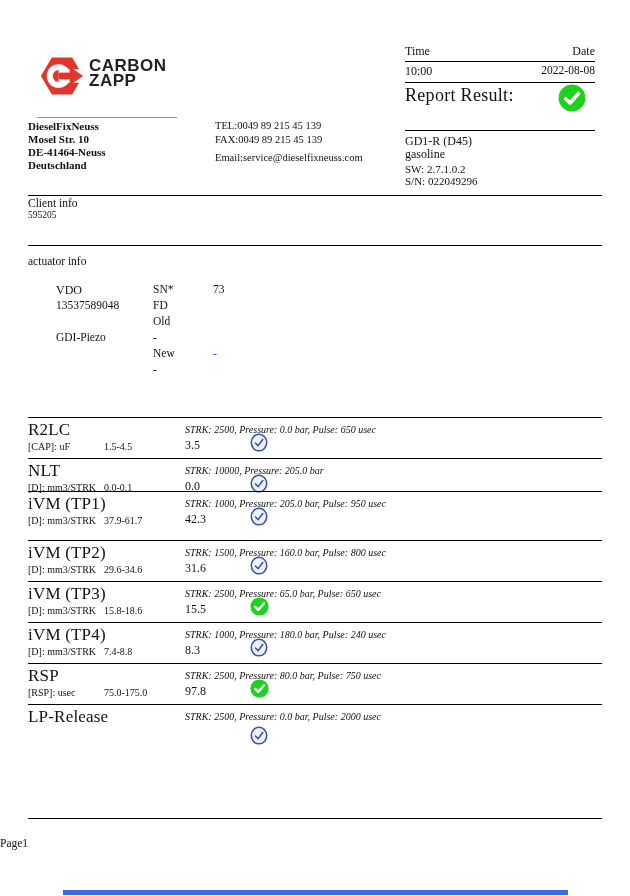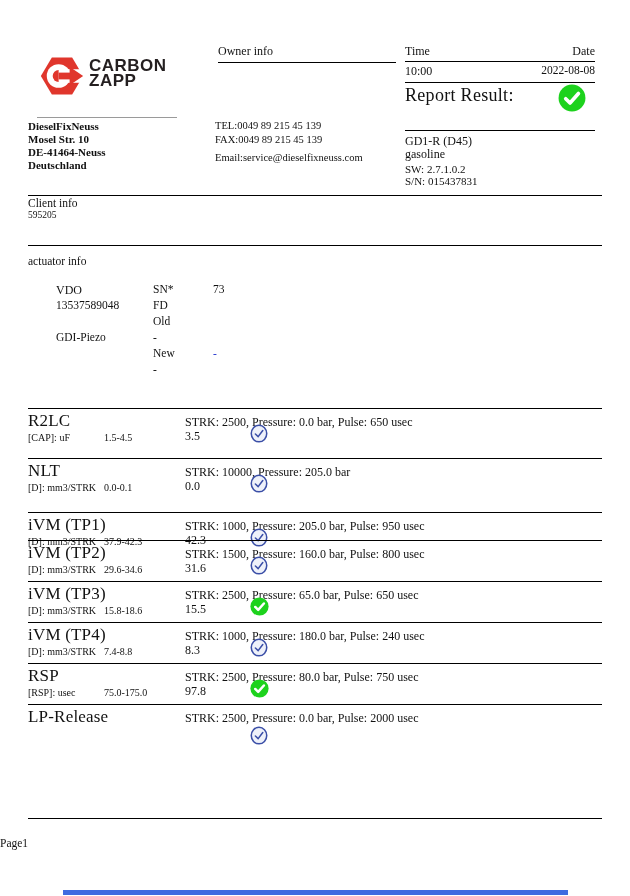--- a/index.html
+++ b/index.html
@@ -39,21 +39,21 @@
 
   .lbl{font-size:11.5px;}
   .small-val{font-size:9.5px;}
 
   
   .act{font-size:11.5px;margin-left:28px;}
 
   
   .trow{position:absolute;left:28px;width:574px;height:41px;border-top:1px solid #000;}
   .trow-title{position:absolute;left:0;top:2px;font-size:17px;letter-spacing:0.2px;}
-  .trow-cond{position:absolute;left:157px;top:6px;font-size:12px;}
+  .trow-cond{position:absolute;left:157px;top:6px;font-size:10px;font-style:italic;}
   .trow-param{position:absolute;left:0;top:23px;font-size:10px;}
   .trow-range{position:absolute;left:76px;top:23px;font-size:10px;}
   .trow-value{position:absolute;left:157px;top:20px;font-size:12px;}
   .check{position:absolute;left:222px;top:15px;width:20px;height:20px;}
   .check svg{display:none;}
   .check[data-status="blue"] .icon-blue{display:block;}
   .check[data-status="green"] .icon-green{display:block;}
   .trow-lp .check{top:21px;}
 
   
@@ -76,21 +76,20 @@
       <rect x="22" y="15" width="30" height="16" fill="#ffffff"></rect>
       <rect x="22" y="19" width="15" height="8" fill="#e0362c"></rect>
       <polygon points="35,12 51,23 35,34" fill="#e0362c"></polygon>
     </svg>
   </div>
   <div class="abs logo-text" style="left:89px;top:58px;">
     <div>CARBON</div>
     <div>ZAPP</div>
   </div>
 
-  <div class="abs owner-hdr">Owner info</div>
 
   <div class="abs td-block">
     <div class="td-row">
       <span>Time</span>
       <span>Date</span>
     </div>
     <div class="td-row2">
       <span>10:00</span>
       <span style="font-size:11.5px;">2022-08-08</span>
     </div>
@@ -111,42 +110,42 @@
   <div class="abs addr-line" style="top:159px;">Deutschland</div>
 
   <div class="abs contact" style="top:120px;">TEL:0049 89 215 45 139</div>
   <div class="abs contact" style="top:134px;">FAX:0049 89 215 45 139</div>
   <div class="abs contact" style="top:152px;">Email:service@dieselfixneuss.com</div>
 
   <div class="abs right-rule"></div>
   <div class="abs machine" style="top:134px;">GD1-R (D45)</div>
   <div class="abs machine" style="top:147px;">gasoline</div>
   <div class="abs machine-small" style="top:163px;">SW: 2.7.1.0.2</div>
-  <div class="abs machine-small" style="top:175px;">S/N: 015437831</div>
+  <div class="abs machine-small" style="top:175px;">S/N: 022049296</div>
 
   <div class="abs hr-full" style="top:195px;"></div>
   <div class="abs lbl" style="left:28px;top:197px;">Client info</div>
   <div class="abs small-val" style="left:28px;top:210px;">595205</div>
 
   <div class="abs hr-full" style="top:245px;"></div>
   <div class="abs lbl" style="left:28px;top:255px;">actuator info</div>
 
   <div class="abs act" style="left:28px;top:283px;font-size:12px;">VDO</div>
   <div class="abs act" style="left:125px;top:283px;">SN*</div>
   <div class="abs act" style="left:185px;top:283px;">73</div>
   <div class="abs act" style="left:28px;top:299px;">13537589048</div>
   <div class="abs act" style="left:125px;top:299px;">FD</div>
   <div class="abs act" style="left:125px;top:315px;">Old</div>
   <div class="abs act" style="left:28px;top:331px;">GDI-Piezo</div>
   <div class="abs act" style="left:125px;top:331px;">-</div>
   <div class="abs act" style="left:125px;top:347px;">New</div>
   <div class="abs act blue" style="left:185px;top:347px;">-</div>
   <div class="abs act" style="left:125px;top:363px;">-</div>
 
-  <div class="trow" style="top:408px;">
+  <div class="trow" style="top:417px;">
     <div class="trow-title">R2LC</div>
     <div class="trow-cond">STRK: 2500, Pressure: 0.0 bar, Pulse: 650 usec</div>
     <div class="trow-param">[CAP]: uF</div>
     <div class="trow-range">1.5-4.5</div>
     <div class="trow-value">3.5</div>
     <div class="check" data-status="blue">
       <svg class="icon-blue" width="18" height="20" viewBox="0 0 20 21">
           <ellipse cx="10" cy="10" rx="8.6" ry="9.2" fill="#eef1fa" stroke="#3b4fa7" stroke-width="1.7"></ellipse>
           <path d="M6 10.5 L9 13.4 L14.2 6.6" fill="none" stroke="#3b4fa7" stroke-width="1.7" stroke-linecap="round"></path>
         </svg>
@@ -162,25 +161,25 @@
     <div class="trow-value">0.0</div>
     <div class="check" data-status="blue">
       <svg class="icon-blue" width="18" height="20" viewBox="0 0 20 21">
           <ellipse cx="10" cy="10" rx="8.6" ry="9.2" fill="#eef1fa" stroke="#3b4fa7" stroke-width="1.7"></ellipse>
           <path d="M6 10.5 L9 13.4 L14.2 6.6" fill="none" stroke="#3b4fa7" stroke-width="1.7" stroke-linecap="round"></path>
         </svg>
 
     </div>
   </div>
 
-  <div class="trow" style="top:512px;">
+  <div class="trow" style="top:491px;">
     <div class="trow-title">iVM (TP1)</div>
     <div class="trow-cond">STRK: 1000, Pressure: 205.0 bar, Pulse: 950 usec</div>
     <div class="trow-param">[D]: mm3/STRK</div>
-    <div class="trow-range">37.9-42.3</div>
+    <div class="trow-range">37.9-61.7</div>
     <div class="trow-value">42.3</div>
     <div class="check" data-status="blue">
       <svg class="icon-blue" width="18" height="20" viewBox="0 0 20 21">
           <ellipse cx="10" cy="10" rx="8.6" ry="9.2" fill="#eef1fa" stroke="#3b4fa7" stroke-width="1.7"></ellipse>
           <path d="M6 10.5 L9 13.4 L14.2 6.6" fill="none" stroke="#3b4fa7" stroke-width="1.7" stroke-linecap="round"></path>
         </svg>
 
     </div>
   </div>
 

